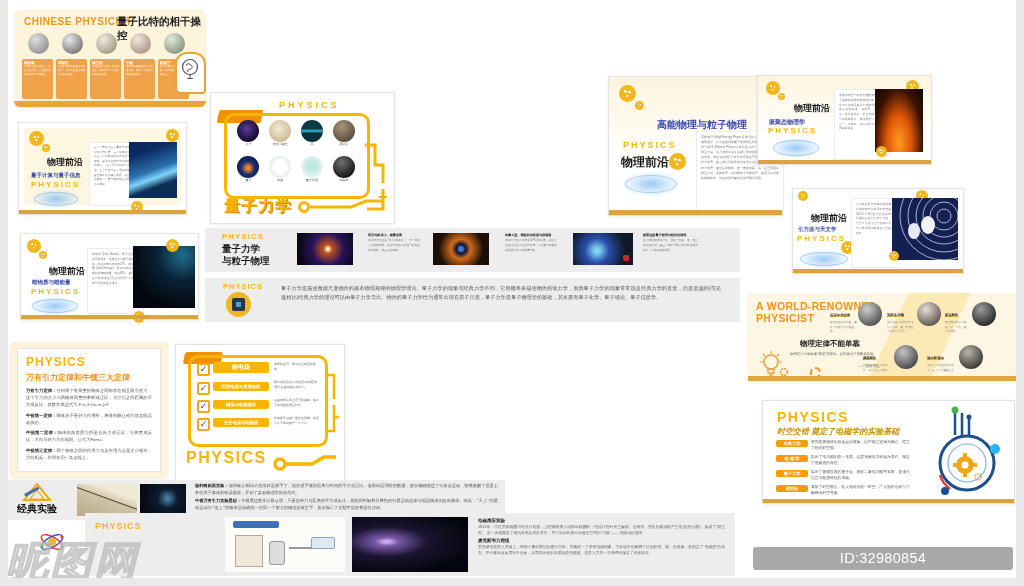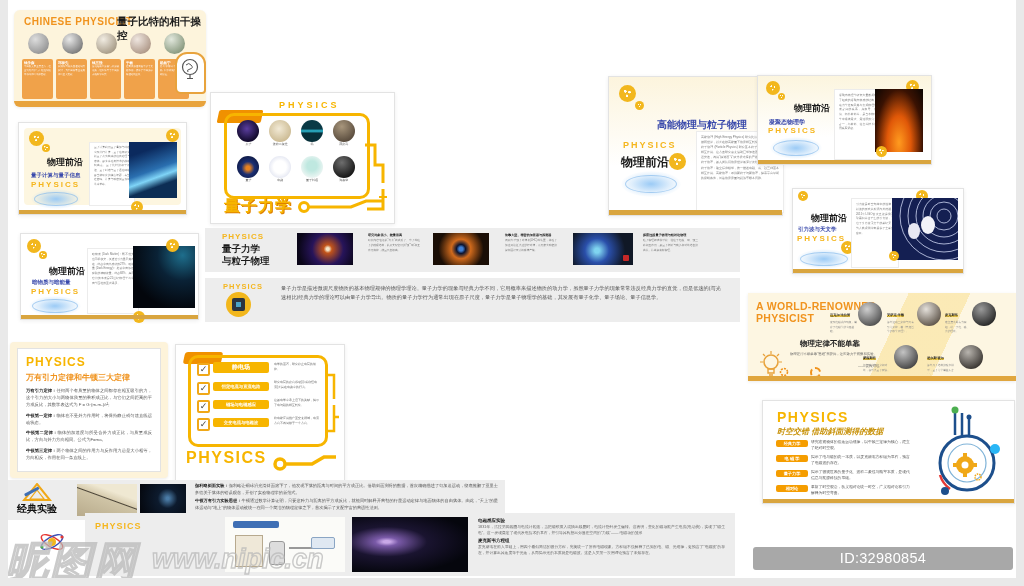--- a/index.html
+++ b/index.html
@@ -322,21 +322,21 @@
       <circle cx="8" cy="15" r="5" fill="none" stroke="#f7b500" stroke-width="3.5"></circle>
       <path d="M14 15 H40 L52 8 H64" fill="none" stroke="#f7b500" stroke-width="3.5"></path>
     </svg>
     <svg class="abs" style="left:148px;top:28px;" width="16" height="74" viewBox="0 0 16 74">
       <path d="M2 2 H10 V26 M10 32 V58 H4 M10 44 H15" fill="none" stroke="#f7b500" stroke-width="2.5"></path>
     </svg>
   </div>
 
   <div class="panel" style="left:762px;top:400px;width:251px;height:102px;">
     <span class="abs" style="left:14px;top:8px;font-size:14px;font-weight:900;color:#f7b500;letter-spacing:1.5px;">PHYSICS</span>
-    <span class="abs" style="left:14px;top:25px;font-size:8px;font-weight:900;font-style:italic;color:#c8920a;">时空交错 借助斜面测得的数据</span>
+    <span class="abs" style="left:14px;top:25px;font-size:8px;font-weight:900;font-style:italic;color:#c8920a;">时空交错 奠定了电磁学的实验基础</span>
     <div class="pill" style="left:13px;top:39px;width:32px;height:7px;font-size:4.2px;line-height:7px;background:#f59d00;">经典力学</div>
     <div class="abs" style="left:48px;top:38px;width:102px;font-size:3.8px;color:#555;line-height:1.7;">研究宏观物体的低速运动规律，以牛顿三定律为核心，建立了绝对时空观。</div>
     <div class="pill" style="left:13px;top:54px;width:32px;height:7px;font-size:4.2px;line-height:7px;background:#f59d00;">电 磁 学</div>
     <div class="abs" style="left:48px;top:53px;width:102px;font-size:3.8px;color:#555;line-height:1.7;">揭示了电与磁的统一本质，以麦克斯韦方程组为基石，预言了电磁波的存在。</div>
     <div class="pill" style="left:13px;top:69px;width:32px;height:7px;font-size:4.2px;line-height:7px;background:#f59d00;">量子力学</div>
     <div class="abs" style="left:48px;top:68px;width:102px;font-size:3.8px;color:#555;line-height:1.7;">揭示了微观世界的量子化、波粒二象性与概率本质，是现代信息与能源科技的基础。</div>
     <div class="pill" style="left:13px;top:84px;width:32px;height:7px;font-size:4.2px;line-height:7px;background:#f59d00;">相对论</div>
     <div class="abs" style="left:48px;top:83px;width:102px;font-size:3.8px;color:#555;line-height:1.7;">革新了时空观念，狭义相对论统一时空，广义相对论将引力解释为时空弯曲。</div>
     <svg class="abs" style="left:152px;top:4px;" width="92" height="92" viewBox="0 0 92 92">
       <path d="M40 4 V30 M47 8 V30 M54 14 V30" stroke="#1d4f8c" stroke-width="2.5" fill="none"></path>
@@ -353,21 +353,21 @@
           <rect x="48" y="67" width="4" height="5"></rect>
         <rect x="38" y="58" width="5" height="4"></rect>
           <rect x="57" y="58" width="5" height="4"></rect>
       </g>
       <circle cx="50" cy="60" r="3.5" fill="#fff"></circle>
       <circle cx="63" cy="72" r="3" fill="none" stroke="#f0a818" stroke-width="1.5" stroke-dasharray="1.5 1"></circle>
     </svg>
     <div class="goldbar"></div>
   </div>
 
-  <div class="strip" style="left:8px;top:480px;width:497px;height:40px;">
+  <div class="strip" style="left:8px;top:480px;width:497px;height:40px;font-family:Liberation Mono, monospace;">
     <svg class="abs" style="left:14px;top:3px;" width="30" height="18" viewBox="0 0 30 18">
       <path d="M15 1 L28 17 H2 Z" fill="none" stroke="#f0a818" stroke-width="2"></path>
       <path d="M15 7 L22 16 H8 Z" fill="none" stroke="#f0a818" stroke-width="1.2"></path>
       <rect x="2" y="7" width="16" height="3" rx="1" fill="#3f6fb5" transform="rotate(-28 10 9)"></rect>
     </svg>
     <span class="abs" style="left:9px;top:22px;font-size:10px;font-weight:900;color:#111;">经典实验</span>
     <div class="img" style="left:69px;top:4px;width:60px;height:32px;background:linear-gradient(200deg,#efe8d2 30%,#d8cdb0 45%,#4a4336 47%,#cfc4a6 49%,#b8ab8c 100%);"></div>
     <div class="img" style="left:132px;top:4px;width:46px;height:32px;background:radial-gradient(circle at 60% 45%,#4a7ba6 4%,#0d1b2e 30%,#05080f 90%);"></div>
     <div class="abs" style="left:187px;top:3px;width:303px;font-size:4.2px;color:#555;line-height:1.55;text-align:justify;">
       <p style="margin:0;"><span class="lead">伽利略斜面实验：</span><span>伽利略让铜球沿光滑斜面滚下了，他发现下落的距离与时间的平方成正比。借助斜面测得的数据，首次精确描述了匀加速运动，彻底推翻了亚里士多德关于落体的错误观念，开创了实验物理学的新范式。</span></p>
@@ -396,21 +396,20 @@
   </div>
   <svg class="abs" style="left:38px;top:528px;" width="28" height="28" viewBox="0 0 28 28">
     <ellipse cx="14" cy="14" rx="12" ry="5" fill="none" stroke="#e53935" stroke-width="1.4" transform="rotate(30 14 14)"></ellipse>
     <ellipse cx="14" cy="14" rx="12" ry="5" fill="none" stroke="#3f51b5" stroke-width="1.4" transform="rotate(-30 14 14)"></ellipse>
     <circle cx="14" cy="14" r="4" fill="#f2b71d"></circle>
     <circle cx="24" cy="9" r="1.6" fill="#e53935"></circle>
       <circle cx="4" cy="19" r="1.6" fill="#4caf50"></circle>
   </svg>
 
   <div class="wm" style="left:6px;top:534px;font-size:42px;font-style:italic;letter-spacing:2px;">昵图网</div>
-  <div class="wm" style="left:152px;top:544px;font-size:27px;font-style:italic;">www.nipic.cn</div>
 
   <div class="abs" style="left:753px;top:547px;width:260px;height:23px;background:#a8a8a8;border-radius:3px;color:#fff;
               font-size:14.5px;line-height:23px;text-align:center;letter-spacing:.3px;">ID:32980854 NO:20260411102720810104</div>
 
   <div class="edge" style="left:0;top:0;width:8px;height:586px;"></div>
   <div class="edge" style="left:1016px;top:0;width:8px;height:586px;"></div>
   <div class="edge" style="left:0;top:578px;width:1024px;height:8px;"></div>
 </div>
 
 </body></html>

